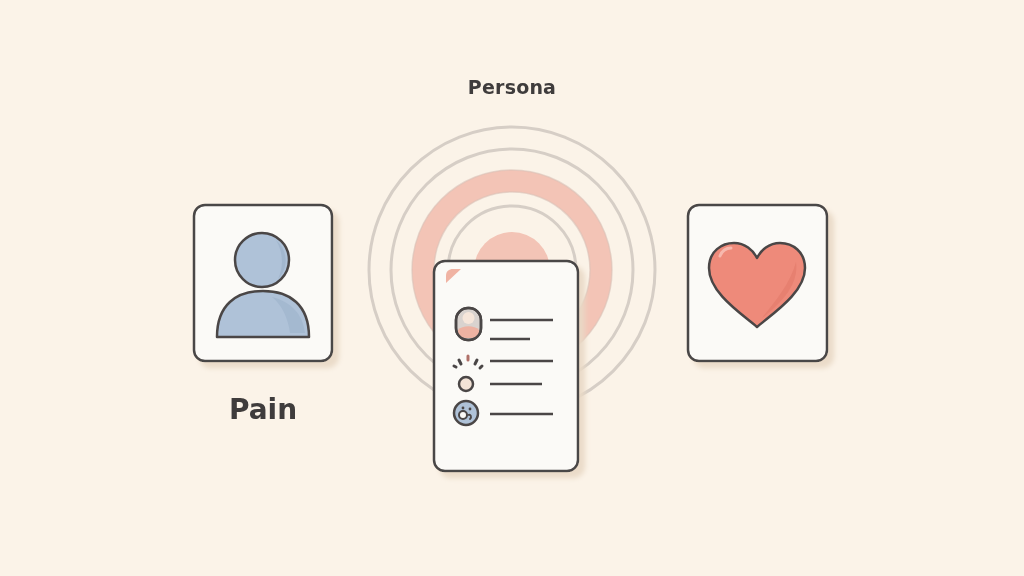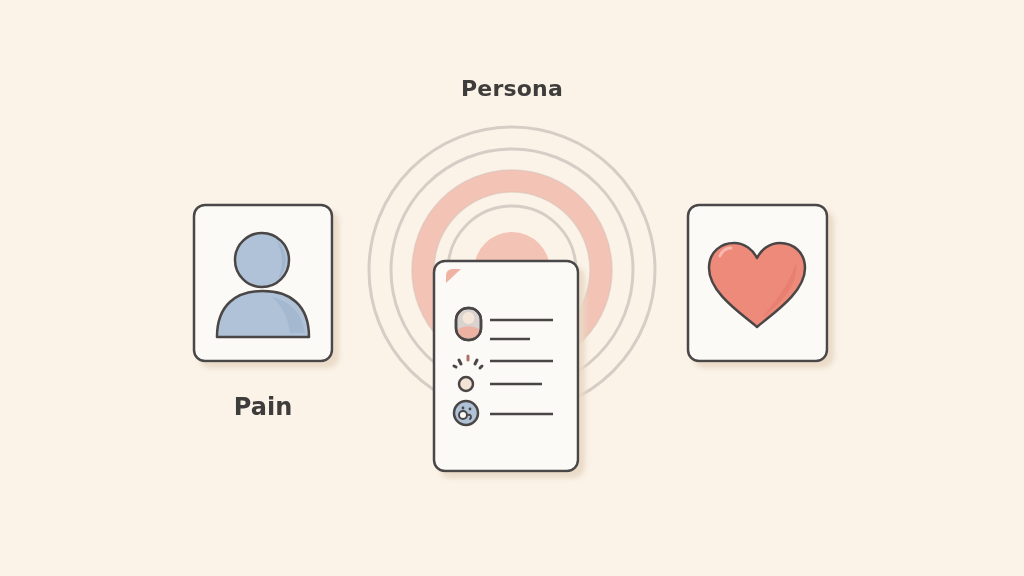--- a/index.html
+++ b/index.html
@@ -15,29 +15,29 @@
       position: relative;
       width: 1024px;
       height: 576px;
     }
     .title {
       position: absolute;
       left: 0;
       width: 1024px;
       top: 76px;
       text-align: center;
-      font-size: 22px;
+      font-size: 19px;
       font-weight: bold;
       color: #3F3C3C;
       letter-spacing: 0.2px;
     }
     .label {
       position: absolute;
       top: 393px;
-      font-size: 24px;
+      font-size: 28px;
       font-weight: bold;
       color: #3F3C3C;
       text-align: center;
     }
     .label.pain { left: 193px; width: 140px; }
     .label.motivation { left: 668px; width: 180px; }
     svg.art {
       position: absolute;
       left: 0;
       top: 0;

